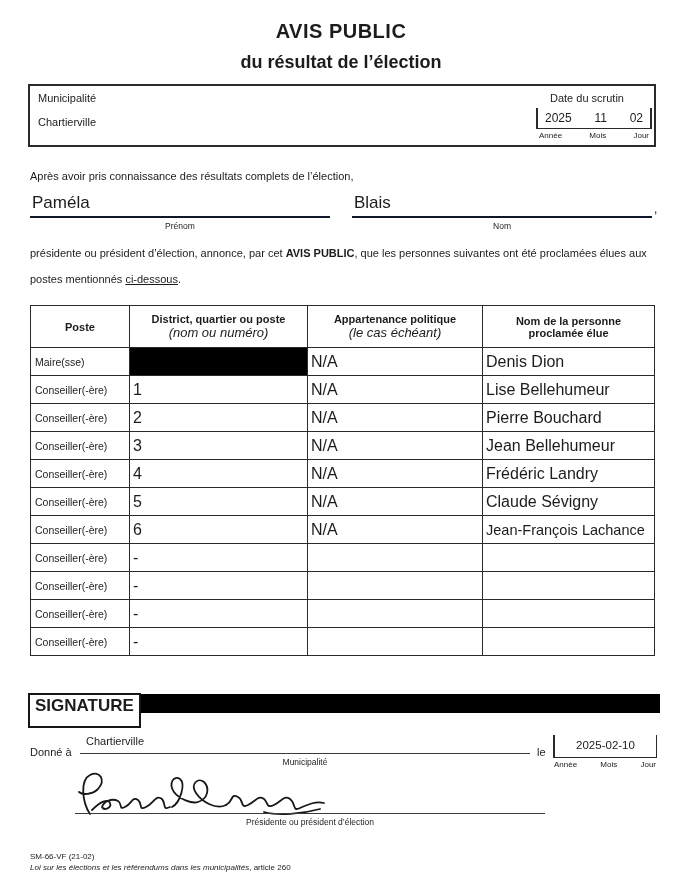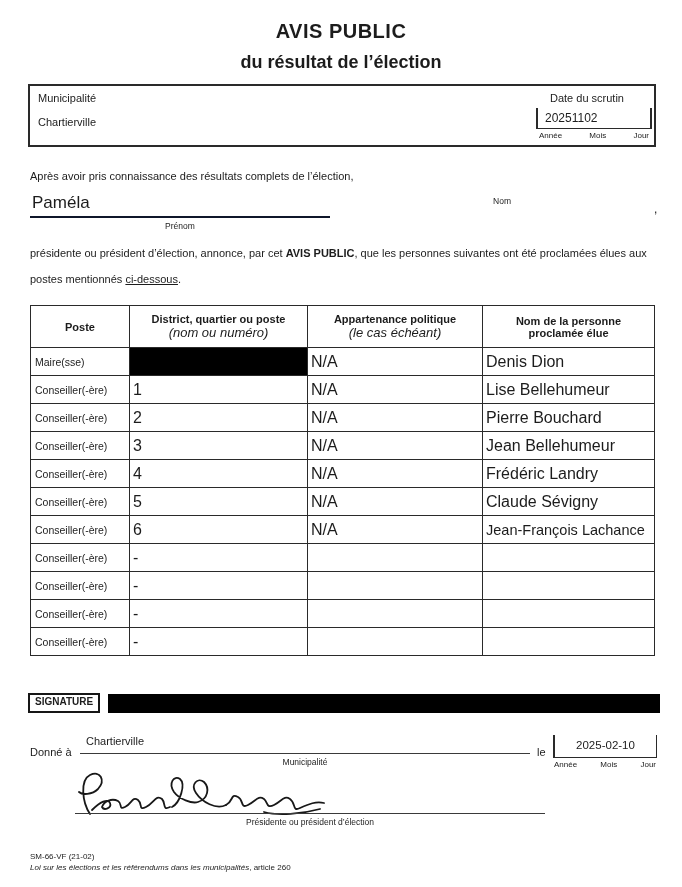--- a/index.html
+++ b/index.html
@@ -11,21 +11,21 @@
   .title{position:absolute;top:20px;left:0;width:100%;text-align:center;font-weight:bold;}
   .title .l1{font-size:20px;letter-spacing:.5px;}
   .title .l2{font-size:18px;margin-top:9px;}
   
   .muni-box{position:absolute;left:28px;top:84px;width:628px;height:63px;border:2px solid #2a2a2a;box-sizing:border-box;}
   .muni-label{position:absolute;left:8px;top:6px;font-size:11px;}
   .muni-value{position:absolute;left:8px;top:30px;font-size:11px;}
   .scrutin-label{position:absolute;left:508px;top:6px;font-size:11px;padding-left:12px;}
   .scrutin-datebox{position:absolute;left:506px;top:22px;width:116px;height:21px;box-sizing:border-box;
     border-left:2px solid #2a2a2a;border-right:2px solid #2a2a2a;border-bottom:1.5px solid #2a2a2a;
-    display:flex;justify-content:flex-start;align-items:center;padding:0 7px;font-size:12px;}
+    display:flex;justify-content:space-between;align-items:center;padding:0 7px;font-size:12px;}
   .scrutin-sublabels{position:absolute;left:506px;top:45px;width:116px;display:flex;justify-content:space-between;
     font-size:8px;padding:0 3px;box-sizing:border-box;}
   
   .intro-line{position:absolute;left:30px;top:170px;font-size:11px;}
   .name-field{position:absolute;top:193px;}
   .name-field .val{font-size:17px;padding:0 0 8px 2px;border-bottom:2px solid #0f172a;height:15px;}
   .name-field .lab{text-align:center;font-size:8.5px;margin-top:3px;}
   .prenom{left:30px;width:300px;}
   .nom{left:352px;width:300px;}
   .nom-comma{position:absolute;left:654px;top:202px;font-size:12px;}
@@ -36,21 +36,21 @@
   .results-table{position:absolute;left:30px;top:305px;width:624px;border-collapse:collapse;table-layout:fixed;}
   .results-table th,.results-table td{border:1.5px solid #2a2a2a;box-sizing:border-box;overflow:hidden;}
   .results-table th{font-size:11px;font-weight:bold;text-align:center;height:42px;padding:2px;}
   .results-table th .sub{display:block;font-weight:normal;font-style:italic;font-size:13px;}
   .results-table td{height:28px;white-space:nowrap;}
   .results-table td.poste{font-size:10.5px;padding-left:4px;}
   .results-table td.val{font-size:16px;padding-left:3px;margin-top:20px;}
   .results-table td.redact{background:#000;}
   
   .sig-label-box{position:absolute;left:28px;top:693px;border:2px solid #161616;background:#fff;
-    font-weight:bold;font-size:10px;padding:1px 5px 4px 5px;z-index:2;}
+    font-weight:bold;font-size:17px;padding:1px 5px 10px 5px;z-index:2;}
   .sig-redact-bar{position:absolute;left:108px;top:694px;width:552px;height:19px;background:#000;}
   
   .donne-label{position:absolute;left:30px;top:746px;font-size:11px;}
   .donne-muni{position:absolute;left:80px;top:735px;width:450px;}
   .donne-muni .val{font-size:11px;padding:0 0 3px 6px;border-bottom:1.5px solid #3a3a3a;height:15px;}
   .donne-muni .lab{text-align:center;font-size:8.5px;margin-top:3px;}
   .le-label{position:absolute;left:537px;top:746px;font-size:11px;}
   .donne-datebox{position:absolute;left:553px;top:735px;width:104px;height:23px;box-sizing:border-box;
     border-left:2px solid #2a2a2a;border-right:1.5px solid #2a2a2a;border-bottom:1.5px solid #2a2a2a;
     text-align:center;font-size:11.5px;line-height:21px;}
@@ -90,20 +90,21 @@
     </div>
   </div>
 
   <div class="intro-line">Après avoir pris connaissance des résultats complets de l’élection,</div>
 
   <div class="name-field prenom">
     <div class="val">Paméla</div>
     <div class="lab">Prénom</div>
   </div>
   <div class="name-field nom">
+    <div class="val">Blais</div>
     <div class="lab">Nom</div>
   </div>
   <div class="nom-comma">,</div>
 
   <div class="para2"><span>présidente ou président d’élection, annonce, par cet </span><span class="b">AVIS PUBLIC</span><span>, que les personnes suivantes ont été proclamées élues aux postes mentionnés </span><span class="u">ci-dessous</span><span>.</span></div>
 
   <table class="results-table">
     <colgroup>
         <col style="width:99px">
         <col style="width:178px">

